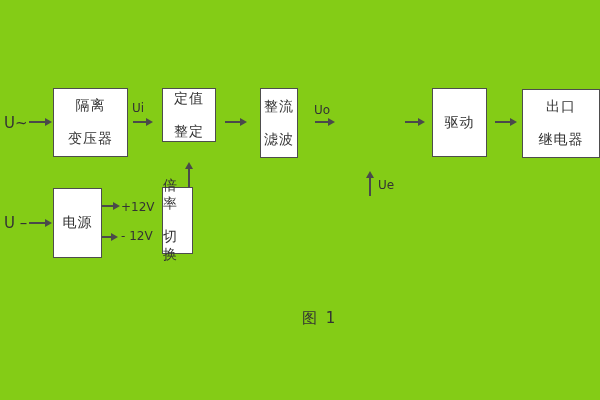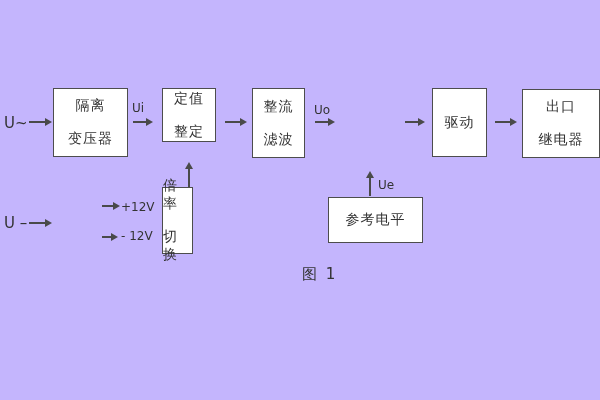--- a/index.html
+++ b/index.html
@@ -1,17 +1,17 @@
 <!DOCTYPE html>
 <html><head>
 <meta charset="utf-8">
 <style>
   html,body{margin:0;padding:0;background:#ffffff;}
   .canvas{
-    position:relative;width:600px;height:400px;background:#c4b5fd;
+    position:relative;width:600px;height:400px;background:#84cc16;
     font-family:"DejaVu Sans","Liberation Sans",sans-serif;
     color:#333333;overflow:hidden;
   }
   .box{
     position:absolute;border:1.5px solid #4d4d4d;background:#ffffff;
     display:flex;flex-direction:column;align-items:center;justify-content:center;
     font-size:14px;color:#333333;letter-spacing:1px;box-sizing:border-box;
   }
   .box.two{gap:15px;}
   .lbl{position:absolute;font-size:12px;color:#333333;line-height:1;white-space:nowrap;}
@@ -21,61 +21,61 @@
     content:"";position:absolute;left:100%;top:50%;transform:translateY(-50%);
     width:0;height:0;border-left:7px solid #4a4a4a;
     border-top:4px solid transparent;border-bottom:4px solid transparent;
   }
   .v-arrow{position:absolute;width:2px;background:#4a4a4a;}
   .v-arrow::after{
     content:"";position:absolute;bottom:100%;left:50%;transform:translateX(-50%);
     width:0;height:0;border-bottom:7px solid #4a4a4a;
     border-left:4px solid transparent;border-right:4px solid transparent;
   }
-  .caption{position:absolute;font-size:15px;color:#333333;letter-spacing:2px;}
+  .caption{position:absolute;font-size:15px;color:#333333;letter-spacing:2px;margin-top:44px;}
 </style>
 </head>
 <body>
 
 <div class="canvas">
 
   <div class="box two" style="left:53px;top:88px;width:75px;height:69px">
     <span>隔离</span>
     <span>变压器</span>
   </div>
 
   <div class="box two" style="left:162px;top:88px;width:54px;height:54px">
     <span>定值</span>
     <span>整定</span>
   </div>
 
-  <div class="box two" style="left:252px;top:88px;width:53px;height:70px">
+  <div class="box two" style="left:260px;top:88px;width:38px;height:70px">
     <span>整流</span>
     <span>滤波</span>
   </div>
 
 
   <div class="box" style="left:432px;top:88px;width:55px;height:69px">
     <span>驱动</span>
   </div>
 
   <div class="box two" style="left:522px;top:89px;width:78px;height:69px">
     <span>出口</span>
     <span>继电器</span>
   </div>
 
+  <div class="box" style="left:53px;top:188px;width:49px;height:70px">
+    <span>电源</span>
+  </div>
 
   <div class="box two" style="left:162px;top:187px;width:31px;height:67px">
     <span>倍率</span>
     <span>切换</span>
   </div>
 
-  <div class="box" style="left:328px;top:197px;width:95px;height:46px">
-    <span>参考电平</span>
-  </div>
 
   <span class="lbl big" style="left:4px;top:116px">U~</span>
   <span class="lbl big" style="left:4px;top:216px">U –</span>
   <span class="lbl" style="left:132px;top:102px">Ui</span>
   <span class="lbl" style="left:314px;top:104px">Uo</span>
   <span class="lbl" style="left:378px;top:179px">Ue</span>
   <span class="lbl" style="left:121px;top:201px">+12V</span>
   <span class="lbl" style="left:121px;top:230px">- 12V</span>
 
   <div class="h-arrow" style="left:29px;top:121px;width:16px"></div>

